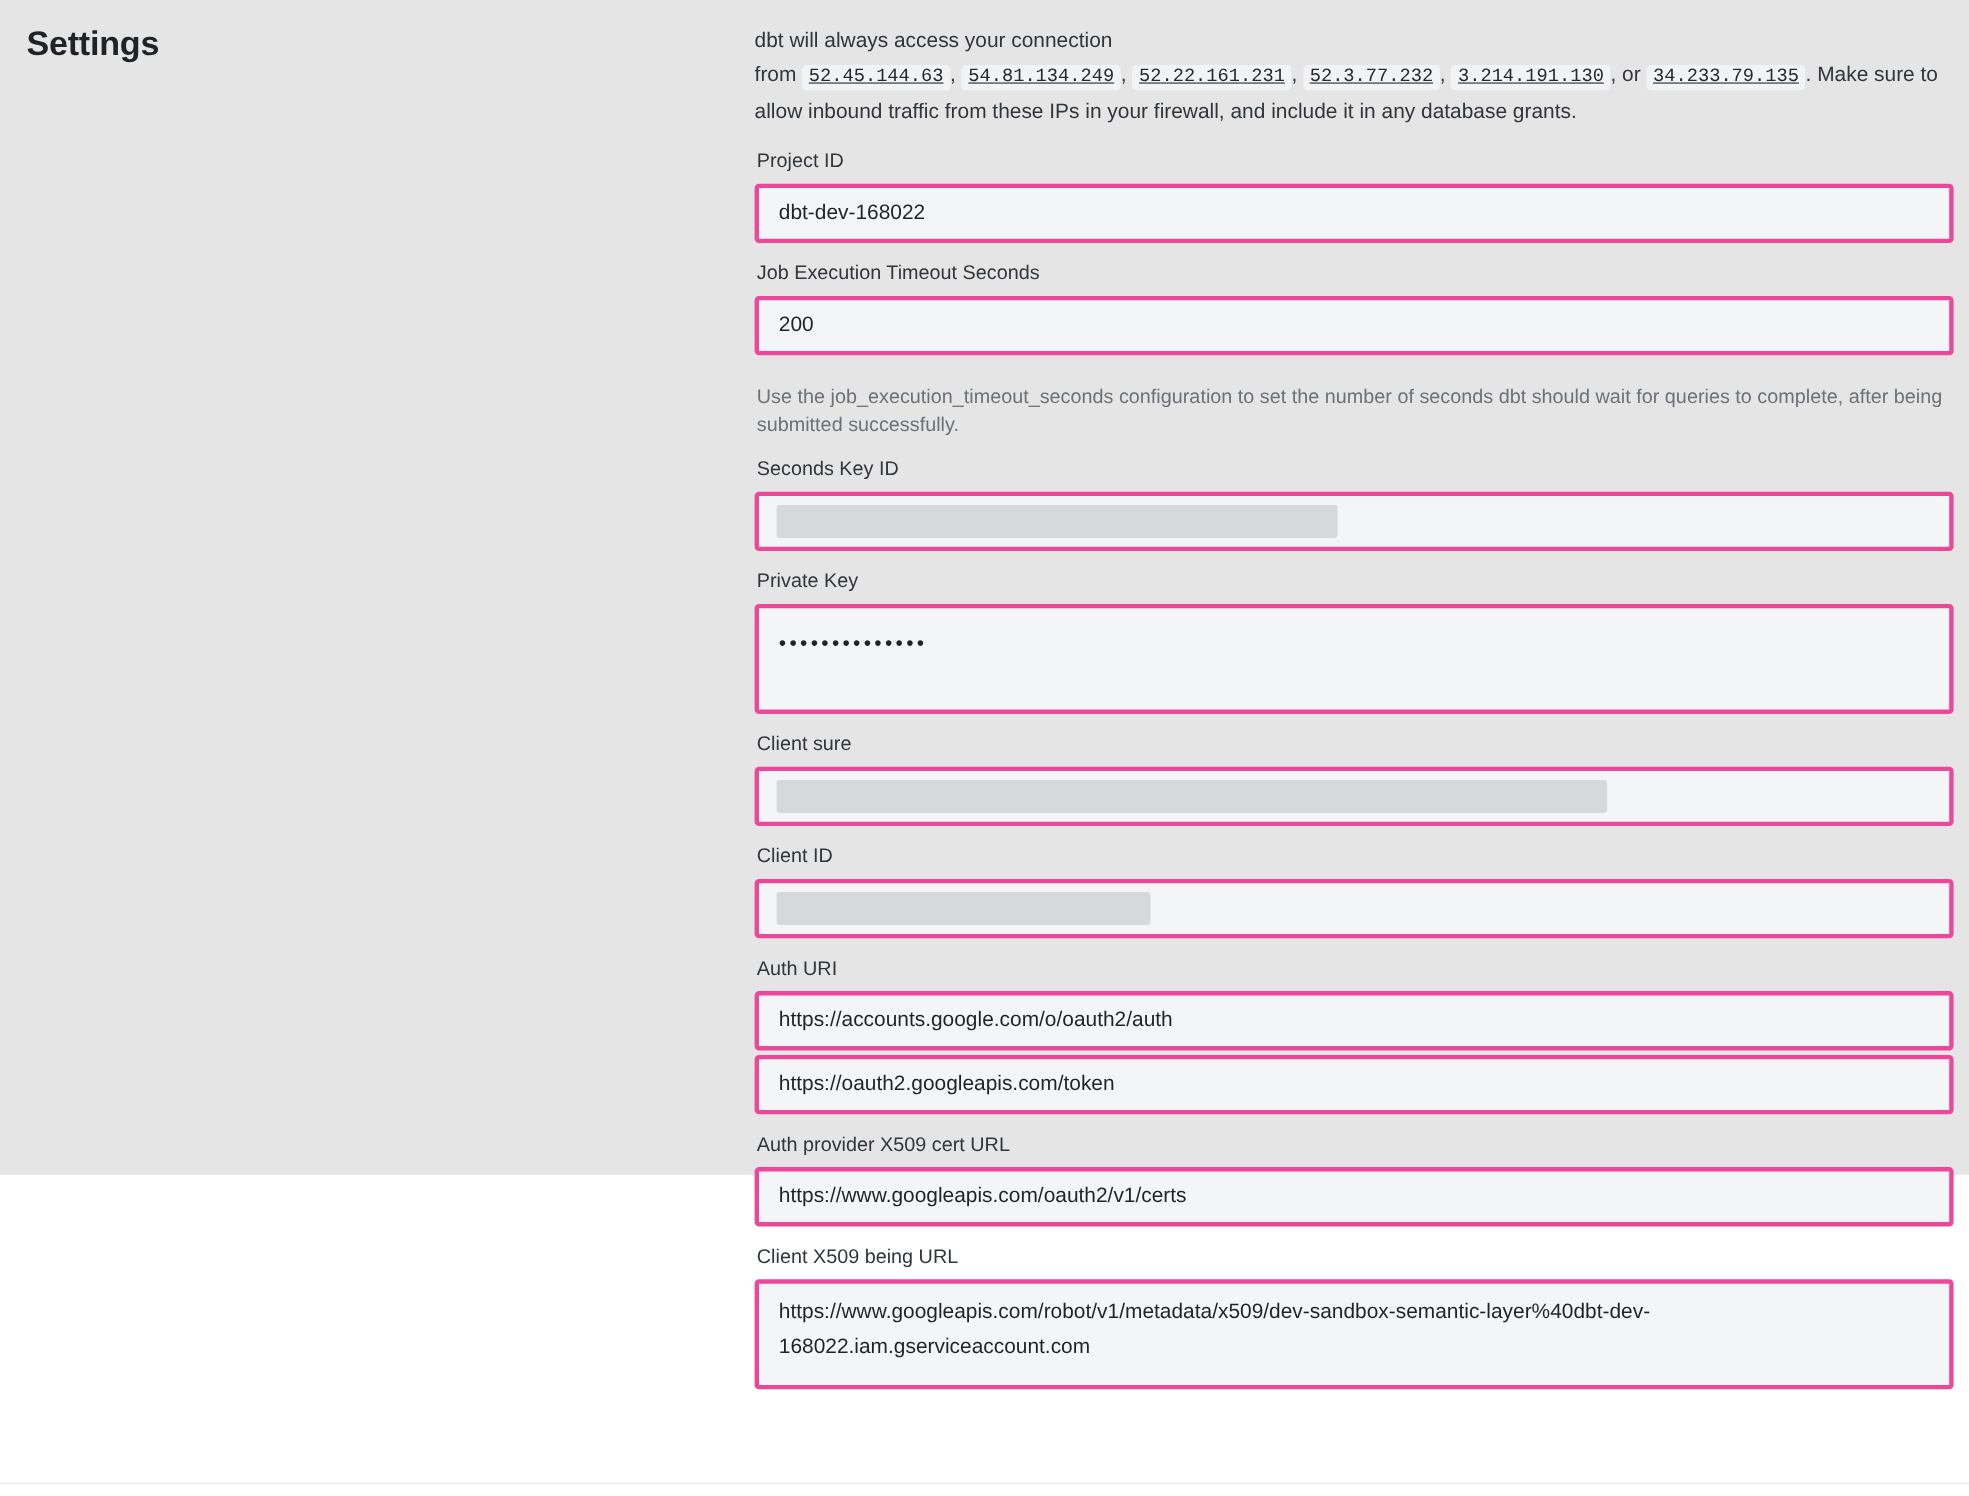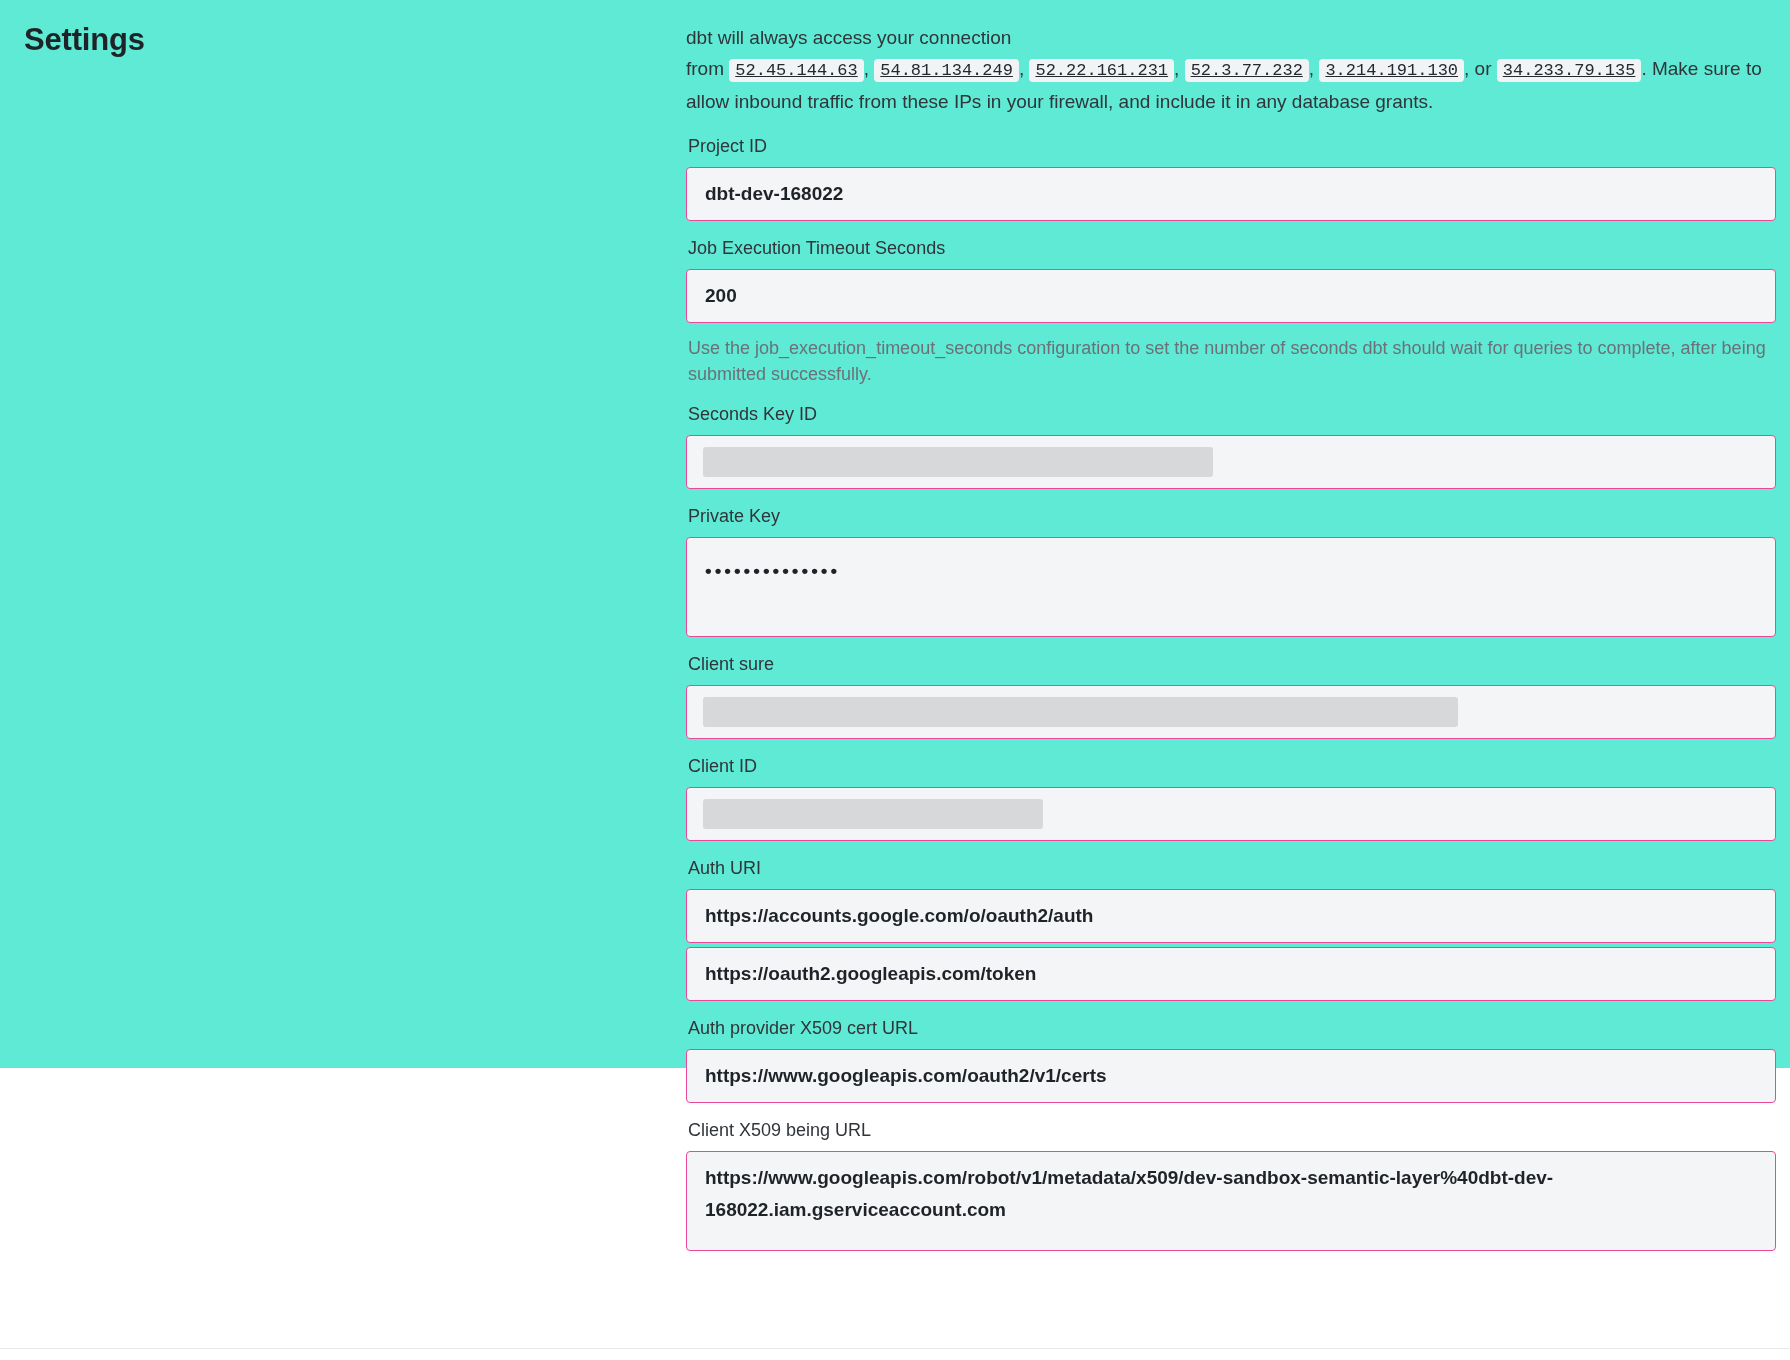--- a/index.html
+++ b/index.html
@@ -10,21 +10,21 @@
     height: 1360px;
     background: #ffffff;
     font-family: "Liberation Sans", sans-serif;
     color: #1f2328;
     overflow: hidden;
   }
   .page {
     position: relative;
     width: 1790px;
     height: 1068px;
-    background: #5eead4;
+    background: #e5e5e5;
   }
   .page-title {
     position: absolute;
     left: 24px;
     top: 22px;
     font-size: 31px;
     font-weight: 700;
     letter-spacing: -0.2px;
     color: #1f2328;
   }
@@ -52,44 +52,43 @@
   }
   .field { margin-bottom: 4px; }
   .field-label {
     font-size: 18px;
     line-height: 26px;
     color: #30353b;
     margin: 14px 0 8px 2px;
   }
   .input {
     background: #f4f5f6;
-    border: 1px solid #ec4899;
+    border: 4px solid #ec4899;
     border-radius: 4px;
     min-height: 54px;
     display: flex;
     align-items: center;
     padding: 8px 18px;
     font-size: 19px;
     color: #1f2328;
     line-height: 30px;
     word-break: break-word;
-    font-weight: bold;
   }
   .input.tall { min-height: 100px; align-items: flex-start; padding-top: 18px; }
   .input.redacted { padding: 8px 16px; }
   .redact-bar {
     background: #d7d8da;
     border-radius: 3px;
     height: 30px;
   }
   .helper {
     font-size: 18px;
     line-height: 26px;
     color: #6b7178;
-    margin: 12px 2px 0 2px;
+    margin: 24px 2px 0 2px;
   }
   .dots {
     font-size: 19px;
     letter-spacing: 3px;
     color: #1f2328;
   }
   .multi-line { line-height: 32px; }
   .bottom-rule {
     position: absolute;
     left: 0;

